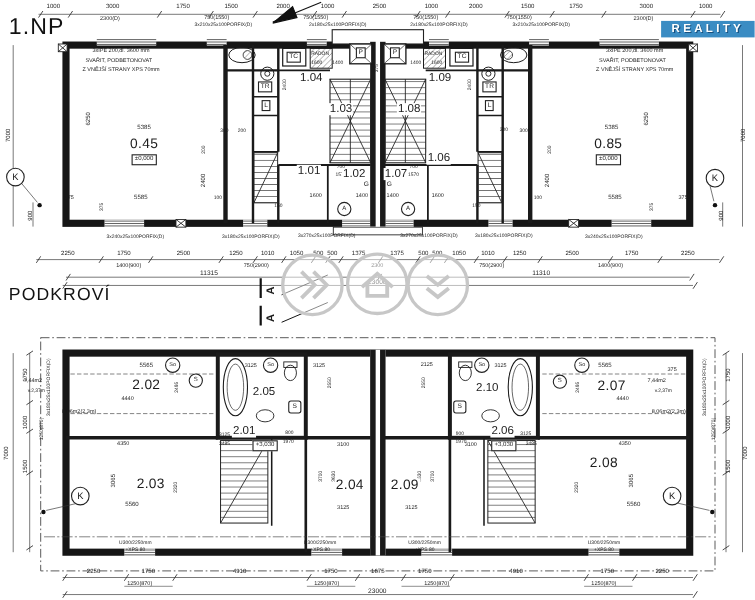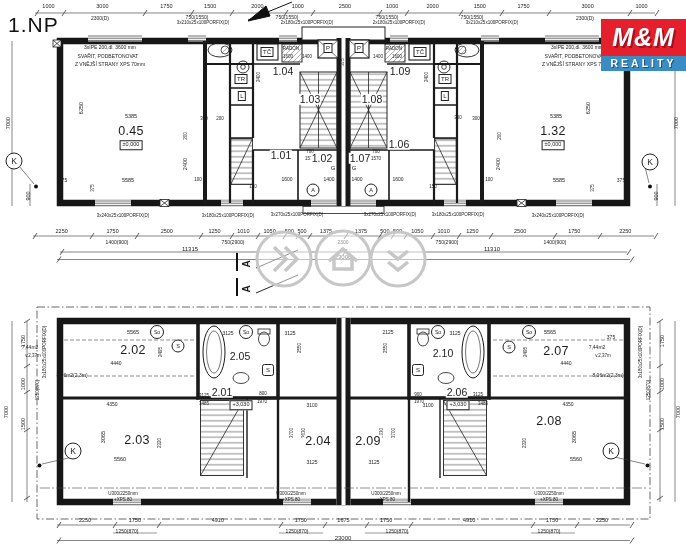--- a/index.html
+++ b/index.html
@@ -239,23 +239,23 @@
   </g>
   <g stroke="#333" stroke-width=".6">
     <path d="M77 456L42 464"></path>
         <circle cx="39.5" cy="465.5" r="2" fill="#111" stroke="none"></circle>
     <path d="M610 456L645 464"></path>
         <circle cx="647.5" cy="465.5" r="2" fill="#111" stroke="none"></circle>
   </g>
 </svg>
 
 <div class="title" style="left:8px;top:13px">1.NP</div>
+<div class="title t2" style="left:8px;top:260px">PODKROVÍ</div>
 
 <div class="logo">
-  <div class="logo-top">M&amp;M</div>
   <div class="logo-bot">REALITY</div>
 </div>
 
 <div class="dimrow" style="left:35px;top:4px;width:620px">
   <span style="flex-grow:1000">1000</span>
   <span style="flex-grow:3000">3000</span>
   <span style="flex-grow:1750">1750</span>
   <span style="flex-grow:1500">1500</span>
   <span style="flex-grow:2000">2000</span>
   <span style="flex-grow:1000">1000</span>
@@ -324,21 +324,21 @@
 <span class="lb r" style="left:29px;top:196px">900</span>
 <span class="lb r" style="left:657px;top:196px">900</span>
 <span class="lb circ circ-k" style="left:14px;top:161px">K</span>
 <span class="lb circ circ-k" style="left:650px;top:162px">K</span>
 
 <span class="lb r" style="left:82px;top:108px">6250</span>
 <span class="lb r" style="left:589px;top:108px">6250</span>
 <span class="lb" style="left:131px;top:117px">5385</span>
 <span class="lb" style="left:556px;top:117px">5385</span>
 <span class="lb room" style="left:131px;top:131px">0.45</span>
-<span class="lb room" style="left:553px;top:131px">1.32</span>
+<span class="lb room" style="left:553px;top:131px">0.85</span>
 <span class="lb lvl" style="left:131px;top:145px">±0,000</span>
 <span class="lb lvl" style="left:553px;top:145px">±0,000</span>
 <span class="lb r s45" style="left:186px;top:136px">200</span>
 <span class="lb r s45" style="left:500px;top:136px">200</span>
 <span class="lb r" style="left:186px;top:164px">2400</span>
 <span class="lb r" style="left:499px;top:164px">2400</span>
 <span class="lb" style="left:128px;top:181px">5585</span>
 <span class="lb" style="left:559px;top:181px">5585</span>
 <span class="lb s5" style="left:63px;top:180px">375</span>
 <span class="lb s5" style="left:621px;top:180px">375</span>

